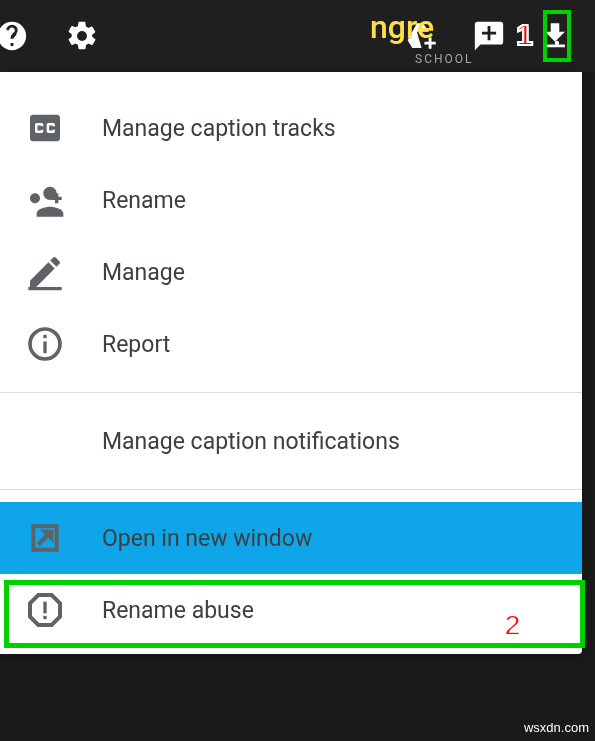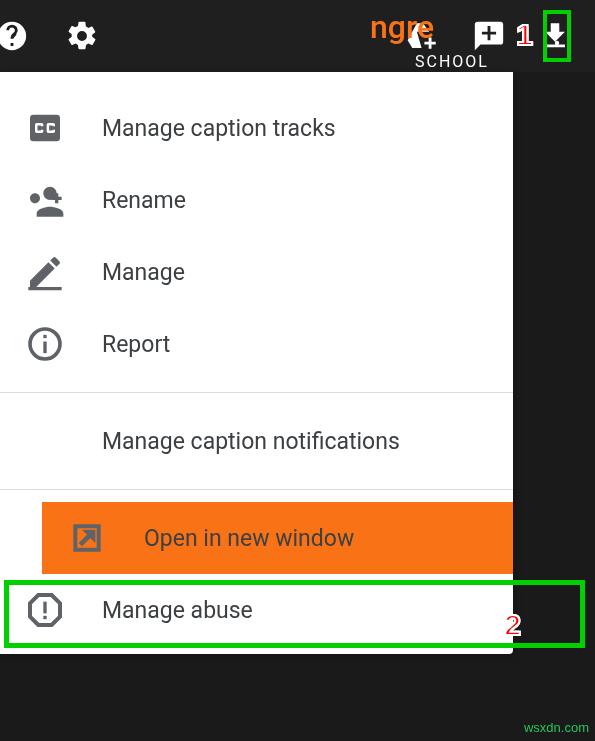--- a/index.html
+++ b/index.html
@@ -33,32 +33,32 @@
     display: flex;
     align-items: center;
     justify-content: center;
     color: #ffffff;
   }
   .top-icon svg { width: 34px; height: 34px; fill: #ffffff; }
   .bg-text {
     position: absolute;
     left: 370px;
     top: 8px;
-    color: #f97316;
+    color: #fde047;
     font-size: 32px;
     font-weight: 500;
     pointer-events: none;
     z-index: 0;
   }
   .bg-sub {
     position: absolute;
     left: 415px;
     top: 52px;
-    color: #ffffff;
-    font-size: 16px;
+    color: #a3a3a3;
+    font-size: 12px;
     letter-spacing: 2px;
     pointer-events: none;
     z-index: 0;
   }
   .download-wrap { position: relative; z-index: 1; }
   .more-highlight {
     position: absolute;
     right: 24px;
     top: 10px;
     width: 28px;
@@ -90,21 +90,21 @@
     pointer-events: none;
     font-family: Arial, sans-serif;
   }
   .callout1 { right: 62px; top: 18px; }
   .callout2 { right: 74px; top: 608px; }
 
   .menu {
     position: absolute;
     left: 0;
     top: 72px;
-    width: 513px;
+    width: 582px;
     background: #ffffff;
     border-radius: 0 0 4px 0;
     box-shadow: 0 2px 10px rgba(0,0,0,0.3);
     padding-top: 20px;
     padding-bottom: 8px;
   }
   .menu-item {
     display: flex;
     align-items: center;
     height: 72px;
@@ -122,40 +122,39 @@
     justify-content: center;
     flex-shrink: 0;
   }
   .menu-icon svg { width: 40px; height: 40px; fill: #5f6368; }
   .divider {
     height: 1px;
     background: #dadce0;
     margin: 12px 0;
   }
   .highlighted {
-    background: #f97316;
+    background: #0ea5e9;
     position: relative;
-    margin-left: 42px;
   }
   .open-highlight {
     position: absolute;
     left: 4px;
     right: 10px;
     top: 580px;
     height: 68px;
     border: 5px solid #00d000;
     z-index: 5;
     pointer-events: none;
   }
   .watermark {
     position: absolute;
     right: 6px;
     bottom: 6px;
     font-size: 13px;
-    color: #22c55e;
+    color: #ffffff;
     font-family: Arial, sans-serif;
     z-index: 10;
     pointer-events: none;
   }
 </style>
 </head>
 <body>
 
 <div class="topbar">
   <div class="leftset">
@@ -264,21 +263,21 @@
   </div>
 
   <div class="menu-item">
     <span class="menu-icon">
       <svg viewBox="0 0 24 24">
           <path fill="none" stroke="#5f6368" stroke-width="2.4" d="M8 3h8l5 5v8l-5 5H8l-5-5V8l5-5z"></path>
           <rect x="11" y="7" width="2" height="7" fill="#5f6368"></rect>
           <rect x="11" y="15.5" width="2" height="2" fill="#5f6368"></rect>
         </svg>
     </span>
-    <span>Manage abuse</span>
+    <span>Rename abuse</span>
   </div>
 
 </div>
 
 <div class="open-highlight"></div>
 <div class="callout callout2">2</div>
 
 <div class="watermark">wsxdn.com</div>
 
 </body></html>

